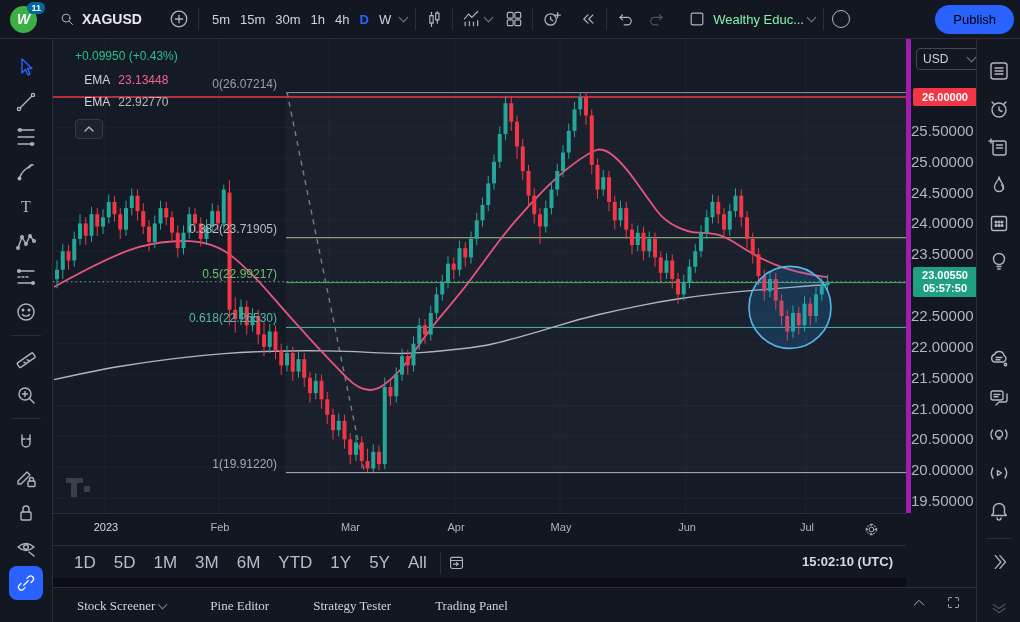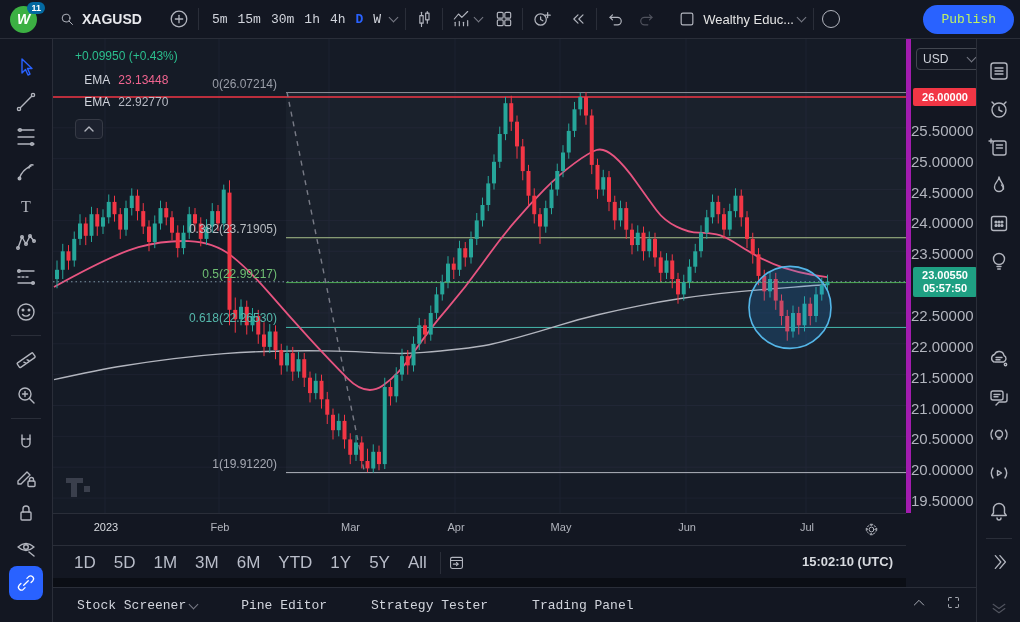--- a/index.html
+++ b/index.html
@@ -14,29 +14,29 @@
   .avatar{position:relative;width:27px;height:27px;margin-left:10px;border-radius:50%;
           background:#3cb043;display:flex;align-items:center;justify-content:center;cursor:pointer;}
   .avatar .glyph{color:#fff;font-weight:bold;font-style:italic;font-size:14px;}
   .badge{position:absolute;top:-4px;right:-8px;background:#0369a1;color:#fff;font-size:9px;
          font-weight:bold;border-radius:8px;padding:1px 4px;line-height:10px;}
   .vdiv{width:1px;height:22px;background:#2a2e39;margin:0 8px;}
   .symgrp{display:flex;align-items:center;margin-left:22px;cursor:pointer;}
   .sym{font-weight:bold;font-size:14px;color:#e8e9ed;margin-left:6px;}
   .tbbtn{display:flex;align-items:center;justify-content:center;background:none;border:none;
          color:#d1d4dc;font-size:13px;padding:4px 6px;border-radius:4px;cursor:pointer;
-         font-family:Liberation Mono, monospace;}
+         font-family:Liberation Sans, sans-serif;}
   .tf{padding:4px 5px;}
   .tf.active{color:#2962ff;font-weight:bold;}
   .chev{display:inline-block;width:6px;height:6px;border-right:1.5px solid #787b86;
         border-bottom:1.5px solid #787b86;transform:rotate(45deg);margin-left:4px;margin-top:-3px;}
-  .layoutname{color:#e5e5e5;margin-left:6px;max-width:98px;white-space:nowrap;overflow:hidden;}
-  #publish{margin-left:auto;margin-right:6px;background:#2962ff;color:#bef264;border:none;
+  .layoutname{color:#86efac;margin-left:6px;max-width:98px;white-space:nowrap;overflow:hidden;}
+  #publish{margin-left:auto;margin-right:6px;background:#2962ff;color:#000000;border:none;
            border-radius:16px;padding:7px 18px;font-size:13px;cursor:pointer;
-           font-family:Liberation Mono, monospace;}
+           font-family:Liberation Sans, sans-serif;}
   .halfcircle{width:16px;height:16px;border:1.5px solid #b2b5be;border-radius:50%;margin-right:-10px;}
 
   
   #lefttb{position:absolute;left:0;top:38px;width:52px;height:584px;border-right:1px solid #2a2e39;
           background:#131722;display:flex;flex-direction:column;align-items:center;z-index:20;}
   .ltool{width:34px;height:34px;display:flex;align-items:center;justify-content:center;
          border-radius:6px;cursor:pointer;margin-top:1px;}
   .ltool.first{margin-top:12px;}
   .hdiv{width:30px;height:1px;background:#2a2e39;margin:6px 0;}
   .linkbtn{background:#2962ff;border-radius:8px;}
@@ -85,21 +85,21 @@
             background:#131722;display:flex;align-items:center;padding-left:0;}
   .rng{background:none;border:none;color:#b9bdc9;font-size:17px;padding:4px 7px;margin-left:4px;
        cursor:pointer;border-radius:4px;font-family:"Liberation Sans",sans-serif;}
   #clock{position:absolute;right:13px;top:8px;font-size:13px;font-weight:bold;color:#d8dbe0;cursor:pointer;}
 
   
   #gapstrip{position:absolute;left:53px;top:578px;width:853px;height:9px;background:#0b0e15;}
   #bottombar{position:absolute;left:53px;top:587px;width:923px;height:35px;background:#131722;
              border-top:1px solid #2a2e39;display:flex;align-items:center;}
   .btab{display:flex;align-items:center;background:none;border:none;color:#d1d4dc;font-size:13px;
-        cursor:pointer;font-family:Liberation Mono, monospace;}
+        cursor:pointer;font-family:Liberation Serif, serif;}
   #bb-right{position:absolute;right:14px;top:6px;display:flex;gap:18px;align-items:center;}
 </style>
 </head>
 <body>
 
 <div id="app">
 
   <header id="topbar">
     <div class="avatar">
       <span class="glyph">W</span>

